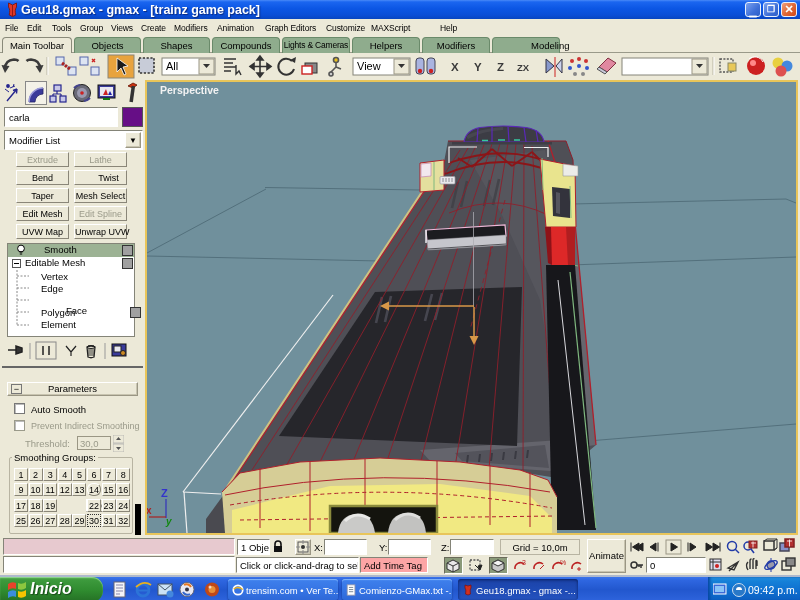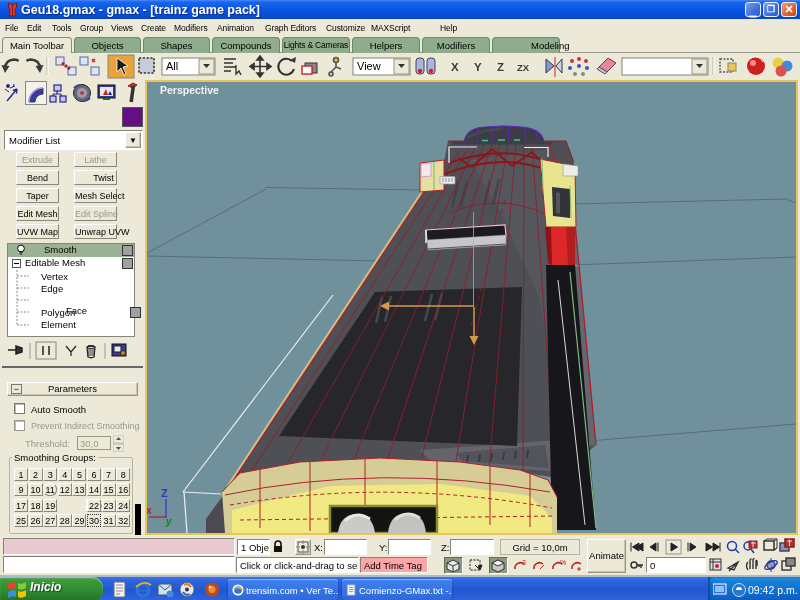--- a/index.html
+++ b/index.html
@@ -32,21 +32,21 @@
 #toolbar { left:0; top:53px; width:800px; height:27px; background:#ECE9D8; }
 
 
 #cmdpanel { left:0; top:80px; width:146px; height:456px; background:#ECE9D8; font-size:9.5px; }
 
 
 .b3 { background:#ECE9D8; border:1px solid; border-color:#fff #9a9684 #9a9684 #fff; box-shadow:inset -1px -1px 0 #c8c4b0; }
 .sunken { background:#fff; border:1px solid; border-color:#848478 #fff #fff #848478; }
 
 
-.mbtn { width:43px; height:15px; font-size:9px; text-align:center; line-height:14px;
+.mbtn { width:53px; height:15px; font-size:9px; text-align:center; line-height:14px;
   background:#ECE9D8; border:1px solid; border-color:#fff #8a8678 #8a8678 #fff; color:#000; white-space:nowrap; }
 .mbtn.dis { color:#9a9a8a; }
 .dis2 { color:#9a9a8a; }
 .sq { width:11px; height:11px; background:#A0A0A0; border:1px solid #333; }
 .stkrow { left:33px; width:95px; height:13px; font-size:9.5px; padding-top:1px; }
 .ck { width:11px; height:11px; background:#fff; border:1px solid #777; box-shadow:inset 1px 1px 0 #bbb; }
 .sgb { position:absolute; width:14px; height:13px; background:#ECE9D8; border:1px solid; border-color:#fff #8a8678 #8a8678 #fff;
   font-size:9px; text-align:center; line-height:12px; }
 
 
@@ -245,20 +245,21 @@
         <rect x="100" y="7" width="13" height="9" fill="#E8E8F0"></rect>
         <path d="M103 15 l3-6 2 6 Z" fill="#CC2222"></path>
           <path d="M108 15 l2-4 2 4 Z" fill="#2222AA"></path>
         <rect x="103" y="18" width="7" height="2" fill="#117711"></rect>
       </g>
       <g>
         <path d="M128 6 l5-3 4 2 -4 3 z" fill="#CC3311" stroke="#661100" stroke-width="0.8"></path>
         <rect x="130.5" y="6" width="3.5" height="16" fill="#333" transform="rotate(8 132 14)"></rect>
       </g>
     </svg>
+    <div class="abs sunken" style="left:4px;top:27px;width:114px;height:20px;font-size:9.5px;padding:4px 0 0 4px;">carla</div>
     <div class="abs" style="left:122px;top:27px;width:21px;height:20px;background:#660E86;border:1px solid #555;"></div>
     <div class="abs sunken" style="left:4px;top:50px;width:139px;height:20px;">
       <span style="position:absolute;left:4px;top:4px;font-size:9.5px;">Modifier List</span>
       <div class="abs b3" style="right:1px;top:1px;width:16px;height:16px;text-align:center;font-size:8px;line-height:16px;">▼</div>
     </div>
     <div class="abs mbtn dis" style="left:16px;top:72px;">Extrude</div>
     <div class="abs mbtn dis" style="left:74px;top:72px;">Lathe</div>
     <div class="abs mbtn" style="left:16px;top:90px;">Bend</div>
     <div class="abs mbtn" style="left:74px;top:90px;padding-left:16px;">Twist</div>
     <div class="abs mbtn" style="left:16px;top:108px;">Taper</div>
@@ -337,24 +338,24 @@
         <div class="sgb" style="left:0.0px;top:0.0px;">1</div>
         <div class="sgb" style="left:14.6px;top:0.0px;">2</div>
         <div class="sgb" style="left:29.2px;top:0.0px;">3</div>
         <div class="sgb" style="left:43.8px;top:0.0px;">4</div>
         <div class="sgb" style="left:58.4px;top:0.0px;">5</div>
         <div class="sgb" style="left:73.0px;top:0.0px;">6</div>
         <div class="sgb" style="left:87.6px;top:0.0px;">7</div>
         <div class="sgb" style="left:102.2px;top:0.0px;">8</div>
         <div class="sgb" style="left:0.0px;top:15.3px;">9</div>
         <div class="sgb" style="left:14.6px;top:15.3px;">10</div>
-        <div class="sgb" style="left:29.2px;top:15.3px;border-radius:6px;">11</div>
+        <div class="sgb" style="left:29.2px;top:15.3px;">11</div>
         <div class="sgb" style="left:43.8px;top:15.3px;">12</div>
         <div class="sgb" style="left:58.4px;top:15.3px;">13</div>
-        <div class="sgb" style="left:73.0px;top:15.3px;">14</div>
+        <div class="sgb" style="left:73.0px;top:15.3px;border-radius:6px;">14</div>
         <div class="sgb" style="left:87.6px;top:15.3px;">15</div>
         <div class="sgb" style="left:102.2px;top:15.3px;">16</div>
         <div class="sgb" style="left:0.0px;top:30.6px;">17</div>
         <div class="sgb" style="left:14.6px;top:30.6px;">18</div>
         <div class="sgb" style="left:29.2px;top:30.6px;">19</div>
         <div class="sgb" style="left:43.8px;top:30.6px;margin-left:32px;">20</div>
         <div class="sgb" style="left:72px;top:30.6px;">21</div>
         <div class="sgb" style="left:73.0px;top:30.6px;">22</div>
         <div class="sgb" style="left:87.6px;top:30.6px;">23</div>
         <div class="sgb" style="left:102.2px;top:30.6px;">24</div>
@@ -622,21 +623,21 @@
   <div id="taskbar" class="abs">
     <div class="abs" style="left:0;top:0;width:103px;height:25px;border-radius:0 11px 11px 0;
       background:linear-gradient(180deg,#5BAE53 0%,#3D9A3D 12%,#2F8B2F 55%,#277527 90%,#1E6220 100%);
       box-shadow:inset 0 1px 1px #8fd88f;">
       <svg class="abs" style="left:6px;top:2px" width="22" height="21" viewBox="0 0 22 21">
         <path d="M2 5 Q6 2 10 4 L10 10 Q6 8 2 11 Z" fill="#E8422A"></path>
         <path d="M12 4 Q16 6 20 3 L20 9 Q16 12 12 10 Z" fill="#8CC63F"></path>
         <path d="M2 13 Q6 10 10 12 L10 18 Q6 16 2 19 Z" fill="#3B8DDD"></path>
         <path d="M12 12 Q16 14 20 11 L20 17 Q16 20 12 18 Z" fill="#F5C400"></path>
       </svg>
-      <span style="position:absolute;left:30px;top:3px;color:#fff;font-weight:bold;font-style:italic;font-size:12px;text-shadow:1px 1px 1px #1a4a1a;text-align:center;">Inicio</span>
+      <span style="position:absolute;left:30px;top:3px;color:#fff;font-weight:bold;font-style:italic;font-size:16px;text-shadow:1px 1px 1px #1a4a1a;text-align:center;">Inicio</span>
     </div>
 
     <svg class="abs" style="left:110px;top:3px" width="120" height="20" viewBox="0 0 120 20">
       <rect x="4" y="2" width="11" height="15" fill="#f4f4f8" stroke="#667"></rect>
       <path d="M6 5 h7 M6 8 h7 M6 11 h7 M6 14 h4" stroke="#88a" stroke-width="1"></path>
       <g transform="translate(26,0)">
           <circle cx="7" cy="10" r="6" fill="none" stroke="#2C74D8" stroke-width="2.8"></circle>
           <path d="M1.5 10.5 H12.5" stroke="#2C74D8" stroke-width="2"></path>
           <path d="M0 7 Q8 0 15 5" stroke="#E8B020" stroke-width="1.8" fill="none"></path>
         </g>
@@ -661,20 +662,24 @@
     <div class="taskbtn abs" style="left:228px;width:110px;">
       <svg width="12" height="12" viewBox="0 0 14 14" style="margin:1px 2px -2px 0">
           <circle cx="7" cy="7" r="5.5" fill="none" stroke="#fff" stroke-width="2"></circle>
           <path d="M2 6 Q7 2 12.5 6.5" stroke="#E8B020" stroke-width="1.6" fill="none"></path>
         </svg>trensim.com • Ver Te...</div>
     <div class="taskbtn abs" style="left:342px;width:110px;">
       <svg width="11" height="12" viewBox="0 0 12 14" style="margin:1px 2px -2px 0">
           <rect x="1" y="1" width="9" height="12" fill="#fff" stroke="#99a"></rect>
           <path d="M3 4 h5 M3 6.5 h5 M3 9 h5" stroke="#678" stroke-width="1"></path>
         </svg>Comienzo-GMax.txt -...</div>
+    <div class="taskbtn active abs" style="left:458px;width:120px;">
+      <svg width="12" height="12" viewBox="0 0 12 12" style="margin:1px 2px -2px 0">
+          <path d="M6 2 L3 1 3 4 C4 6 4 7 3.5 10 L6 11 8.5 10 C8 7 8 6 9 4 L9 1 Z" fill="#D03020" stroke="#801008" stroke-width="0.7"></path>
+        </svg>Geu18.gmax - gmax -...</div>
 
     <div class="abs" style="left:708px;top:0;width:92px;height:25px;
       background:linear-gradient(180deg,#2A9BE8 0%,#1581D8 15%,#0F6FD0 55%,#0A5CBE 100%);box-shadow:inset 2px 0 3px #0848a0;">
       <svg class="abs" style="left:5px;top:5px" width="34" height="16" viewBox="0 0 34 16">
         <rect x="0" y="2" width="13" height="10" fill="#3A6AD8" stroke="#fff" stroke-width="1"></rect>
         <rect x="2" y="4" width="9" height="6" fill="#88C4F8"></rect>
         <g transform="translate(19,0)">
             <circle cx="7" cy="8" r="6.5" fill="#2878C8" stroke="#cde"></circle>
             <path d="M4 8 a3 3 0 0 1 6 0" fill="#fff"></path>
           </g>

